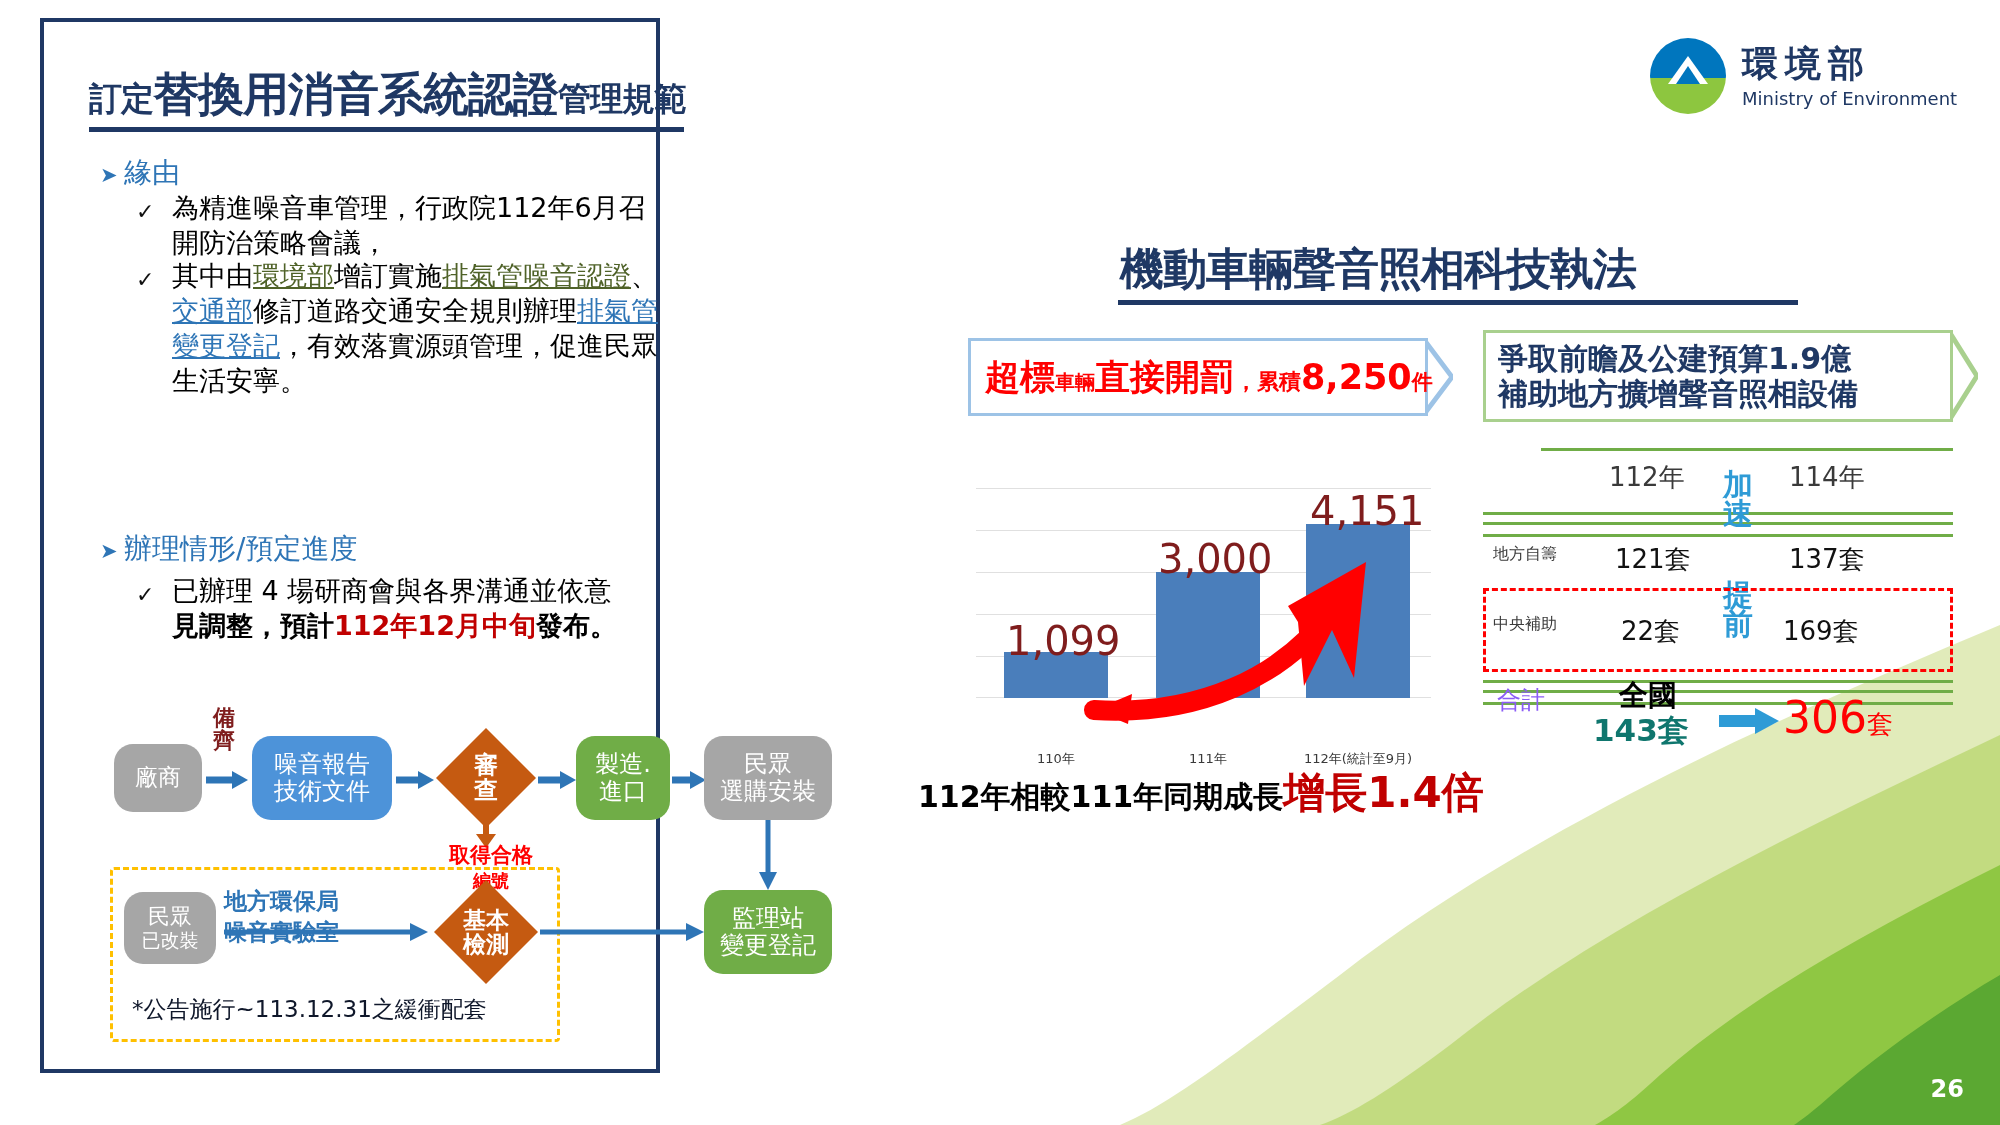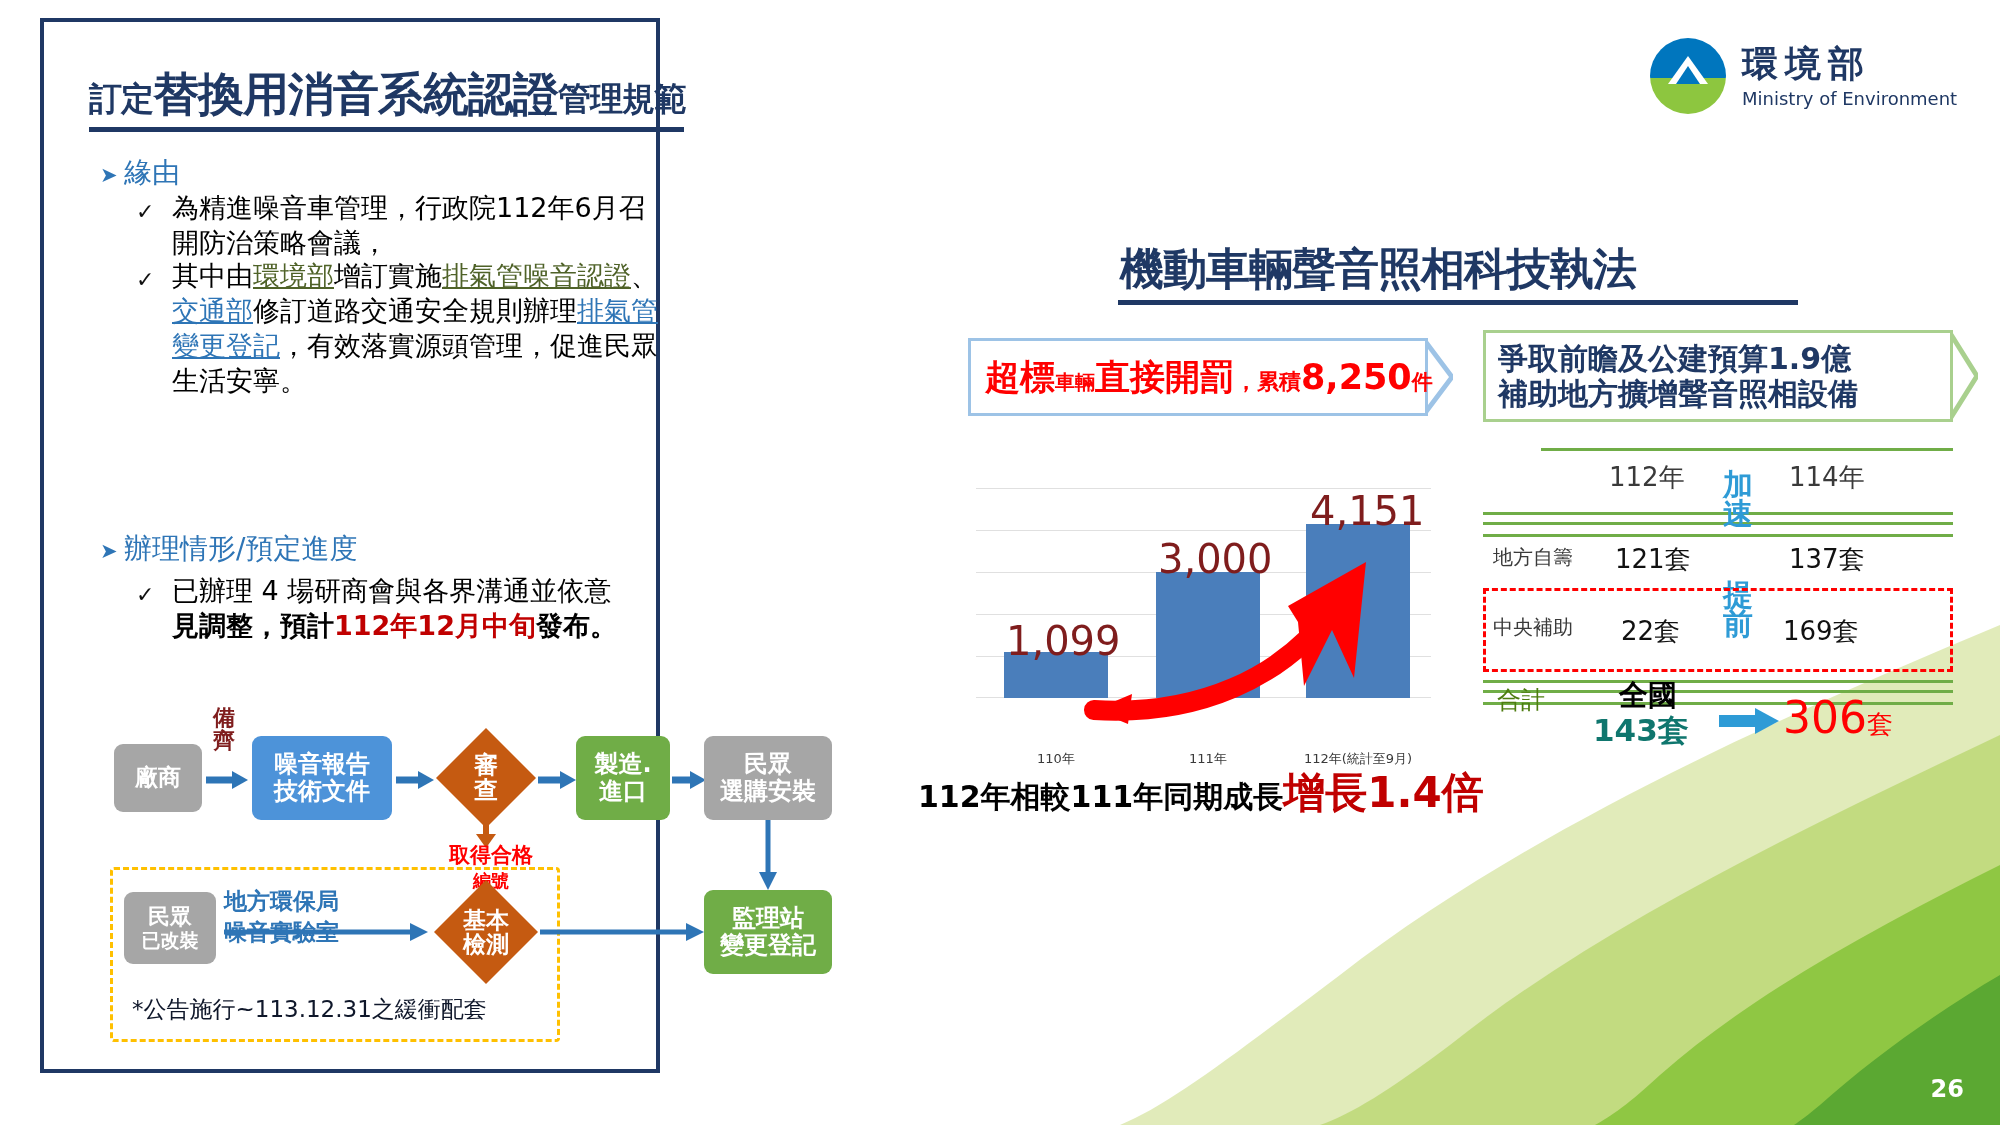--- a/index.html
+++ b/index.html
@@ -21,21 +21,21 @@
   .chk{position:absolute;font-size:22px;color:#111;}
   .bl{position:absolute;font-size:27px;color:#000;line-height:1.30;}
   .bl b{font-weight:bold;}
   .g{color:#4F6228;text-decoration:underline;}
   .b{color:#2E75B6;text-decoration:underline;}
   .r{color:#C00000;font-weight:bold;}
 
   
   .fc{position:absolute;left:60px;top:690px;width:590px;height:330px;}
   .node{position:absolute;display:flex;align-items:center;justify-content:center;text-align:left;
-        color:#fff;font-weight:bold;line-height:1.12;border-radius:9px;box-sizing:border-box;}
+        color:#fff;font-weight:normal;line-height:1.12;border-radius:19px;box-sizing:border-box;}
   .n-gray{background:#A6A6A6;}
   .n-blue{background:#4D93D9;}
   .n-green{background:#70AD47;}
   .dia{position:absolute;background:#C55A11;color:#fff;font-weight:bold;display:flex;align-items:center;
        justify-content:center;text-align:center;line-height:1.05;}
   .arrowlbl{position:absolute;font-weight:bold;text-align:center;line-height:1.05;}
   .dashbox{position:absolute;border:3px dashed #FFC000;border-radius:4px;box-sizing:border-box;}
   .note{position:absolute;color:#0f172a;font-weight:normal;font-size:23px;white-space:nowrap;}
 
   
@@ -73,25 +73,25 @@
   .xlbl{position:absolute;top:262px;font-size:13px;color:#3A3A3A;white-space:nowrap;text-align:center;}
   .growth{position:absolute;left:918px;top:765px;white-space:nowrap;}
   .growth .k{font-size:30px;font-weight:bold;color:#000;}
   .growth .v{font-size:42px;font-weight:bold;color:#C00000;}
 
   
   .rtbl{position:absolute;left:1483px;top:448px;width:470px;height:290px;}
   .rt-head{position:absolute;font-size:26px;color:#3A3A3A;white-space:nowrap;}
   .rt-rule{position:absolute;background:#70AD47;height:3px;}
   .rt-cell{position:absolute;white-space:nowrap;color:#111;}
-  .rt-lbl{font-size:20px;color:#3A3A3A;}
+  .rt-lbl{font-size:16px;color:#3A3A3A;}
   .rt-val{font-size:26px;color:#111;}
   .reddash{position:absolute;border:3px dashed #FF0000;box-sizing:border-box;}
   .vlabel{position:absolute;color:#2E9BD6;font-weight:bold;font-size:30px;line-height:0.98;text-align:center;width:42px;}
-  .total-lbl{position:absolute;font-size:24px;color:#4d7c0f;white-space:nowrap;}
+  .total-lbl{position:absolute;font-size:24px;color:#8b5cf6;white-space:nowrap;}
   .total-nation{position:absolute;font-size:29px;font-weight:bold;color:#000;white-space:nowrap;text-align:center;}
   .total-143{position:absolute;font-size:31px;font-weight:bold;color:#0f766e;white-space:nowrap;}
   .total-306{position:absolute;font-size:44px;color:#FF0000;white-space:nowrap;}
   .total-306 .tao{font-size:26px;}
   .bluearrow{position:absolute;}
 
   .pagenum{position:absolute;right:36px;bottom:22px;font-size:24px;color:#ffffff;font-weight:bold;}
 </style>
 </head>
 <body>

